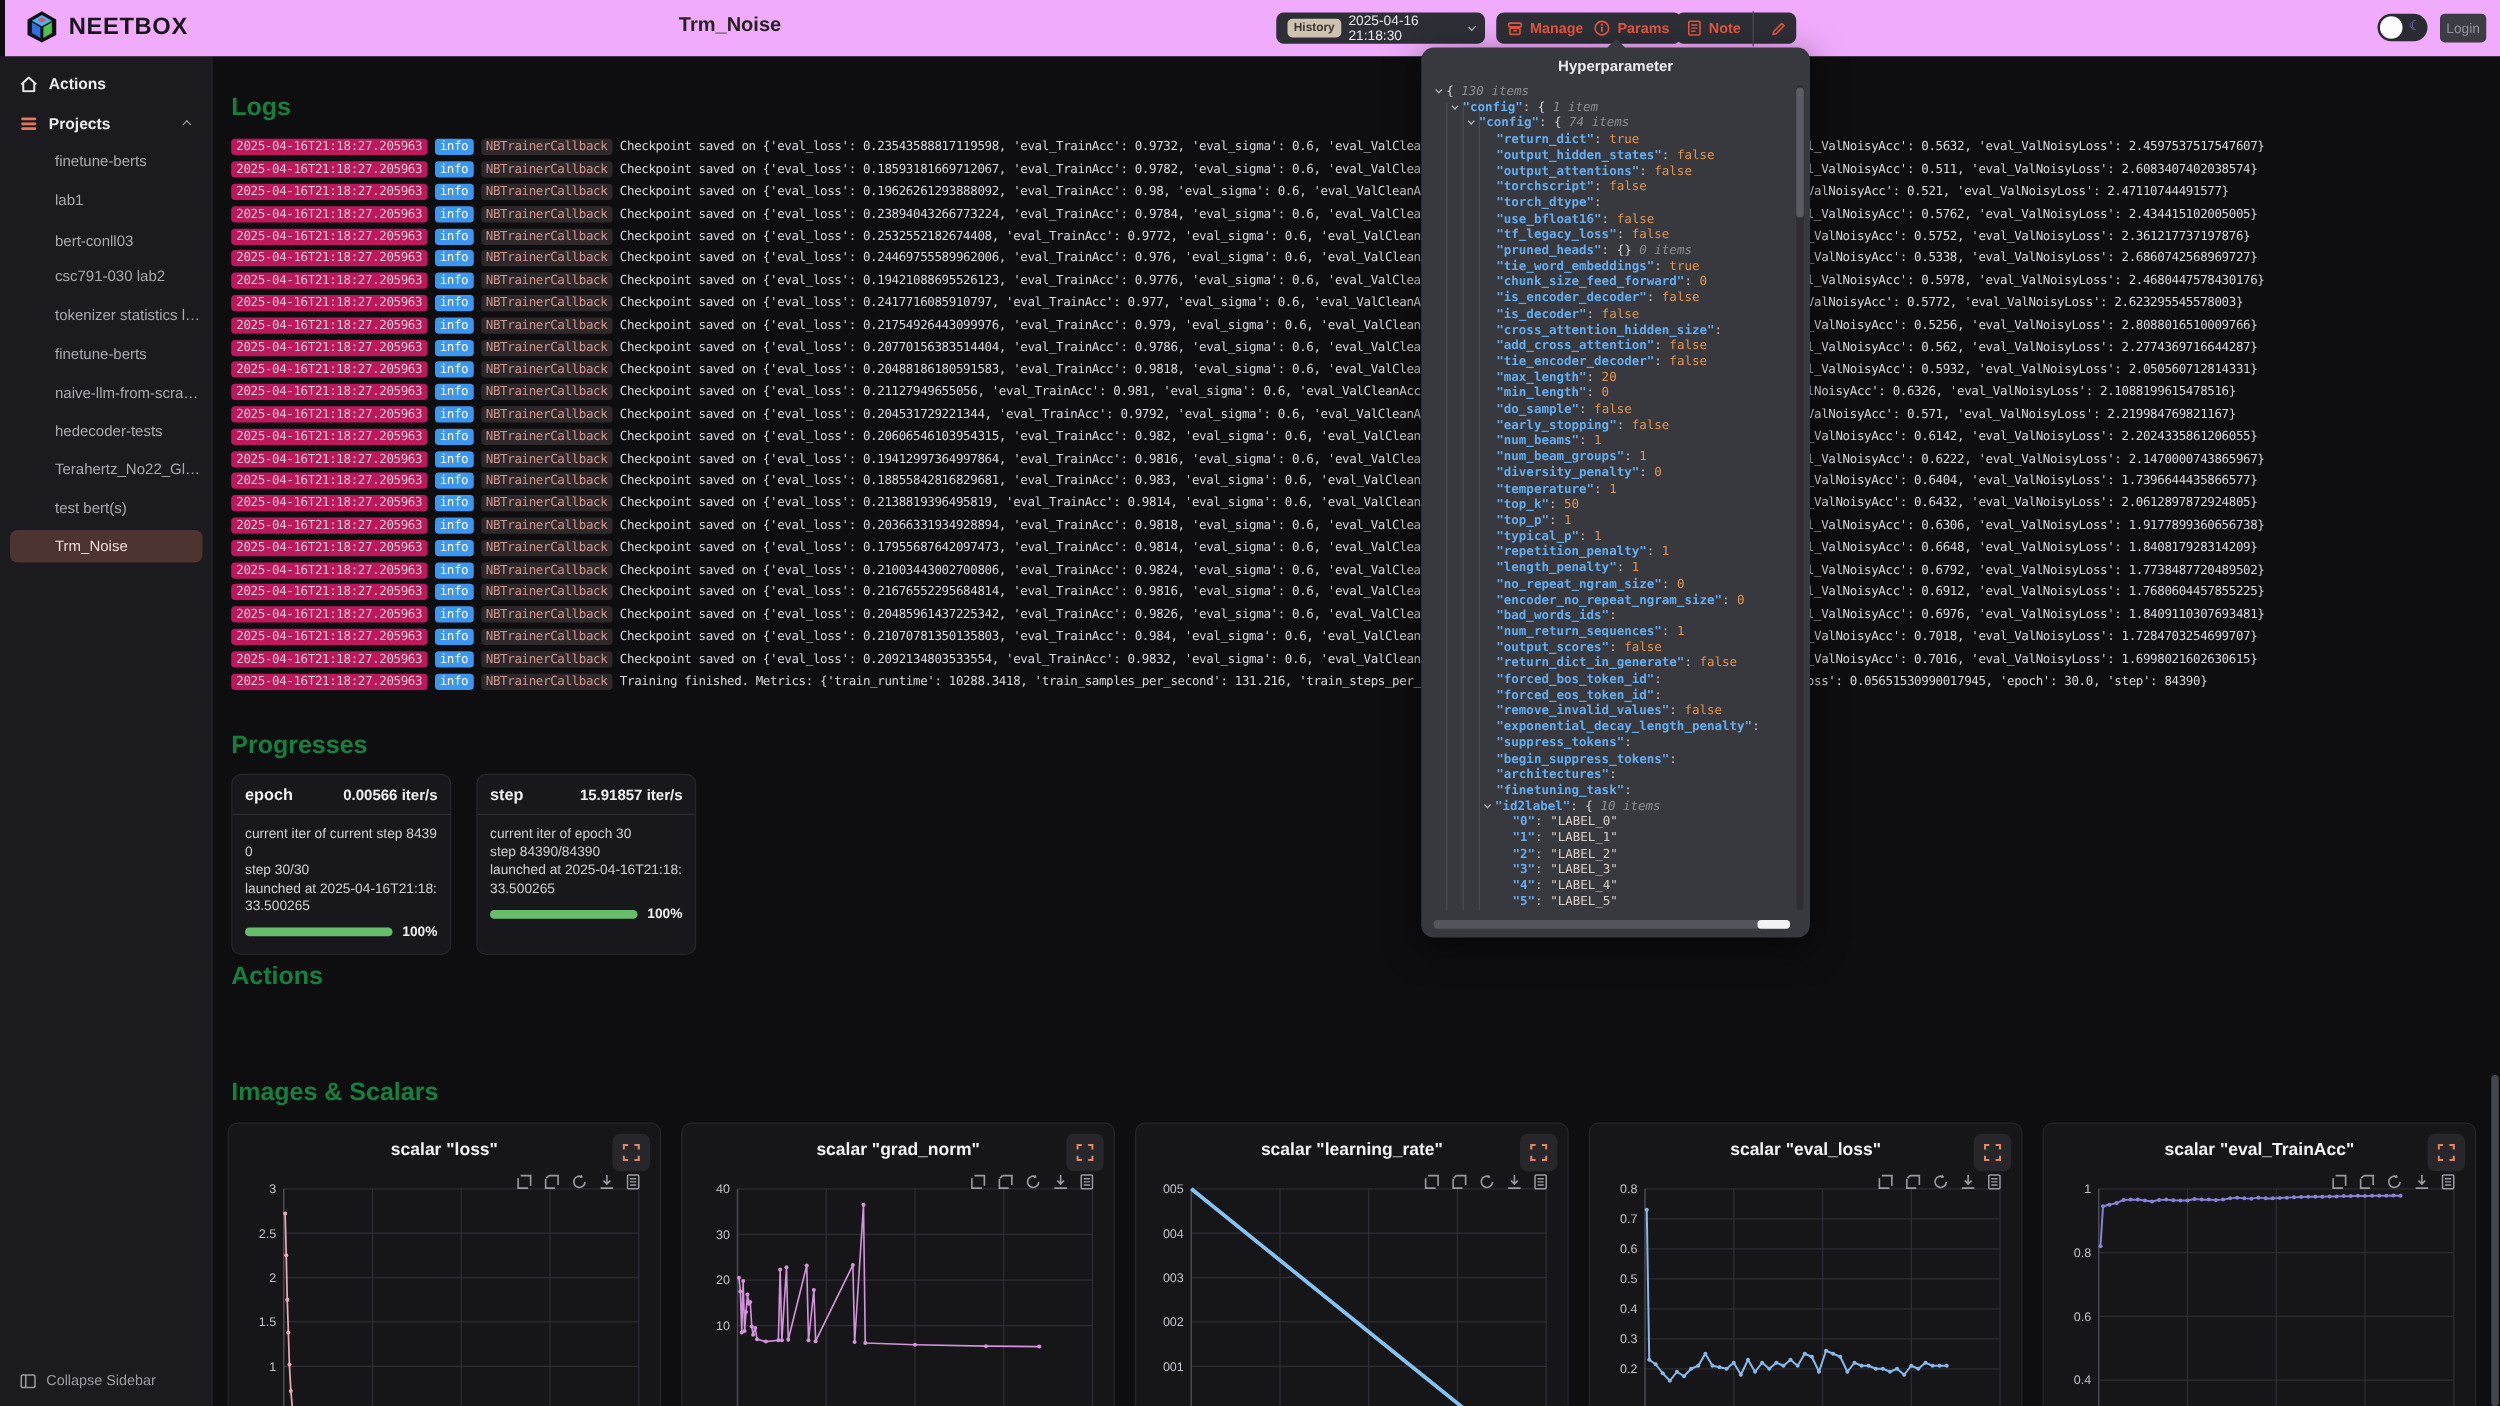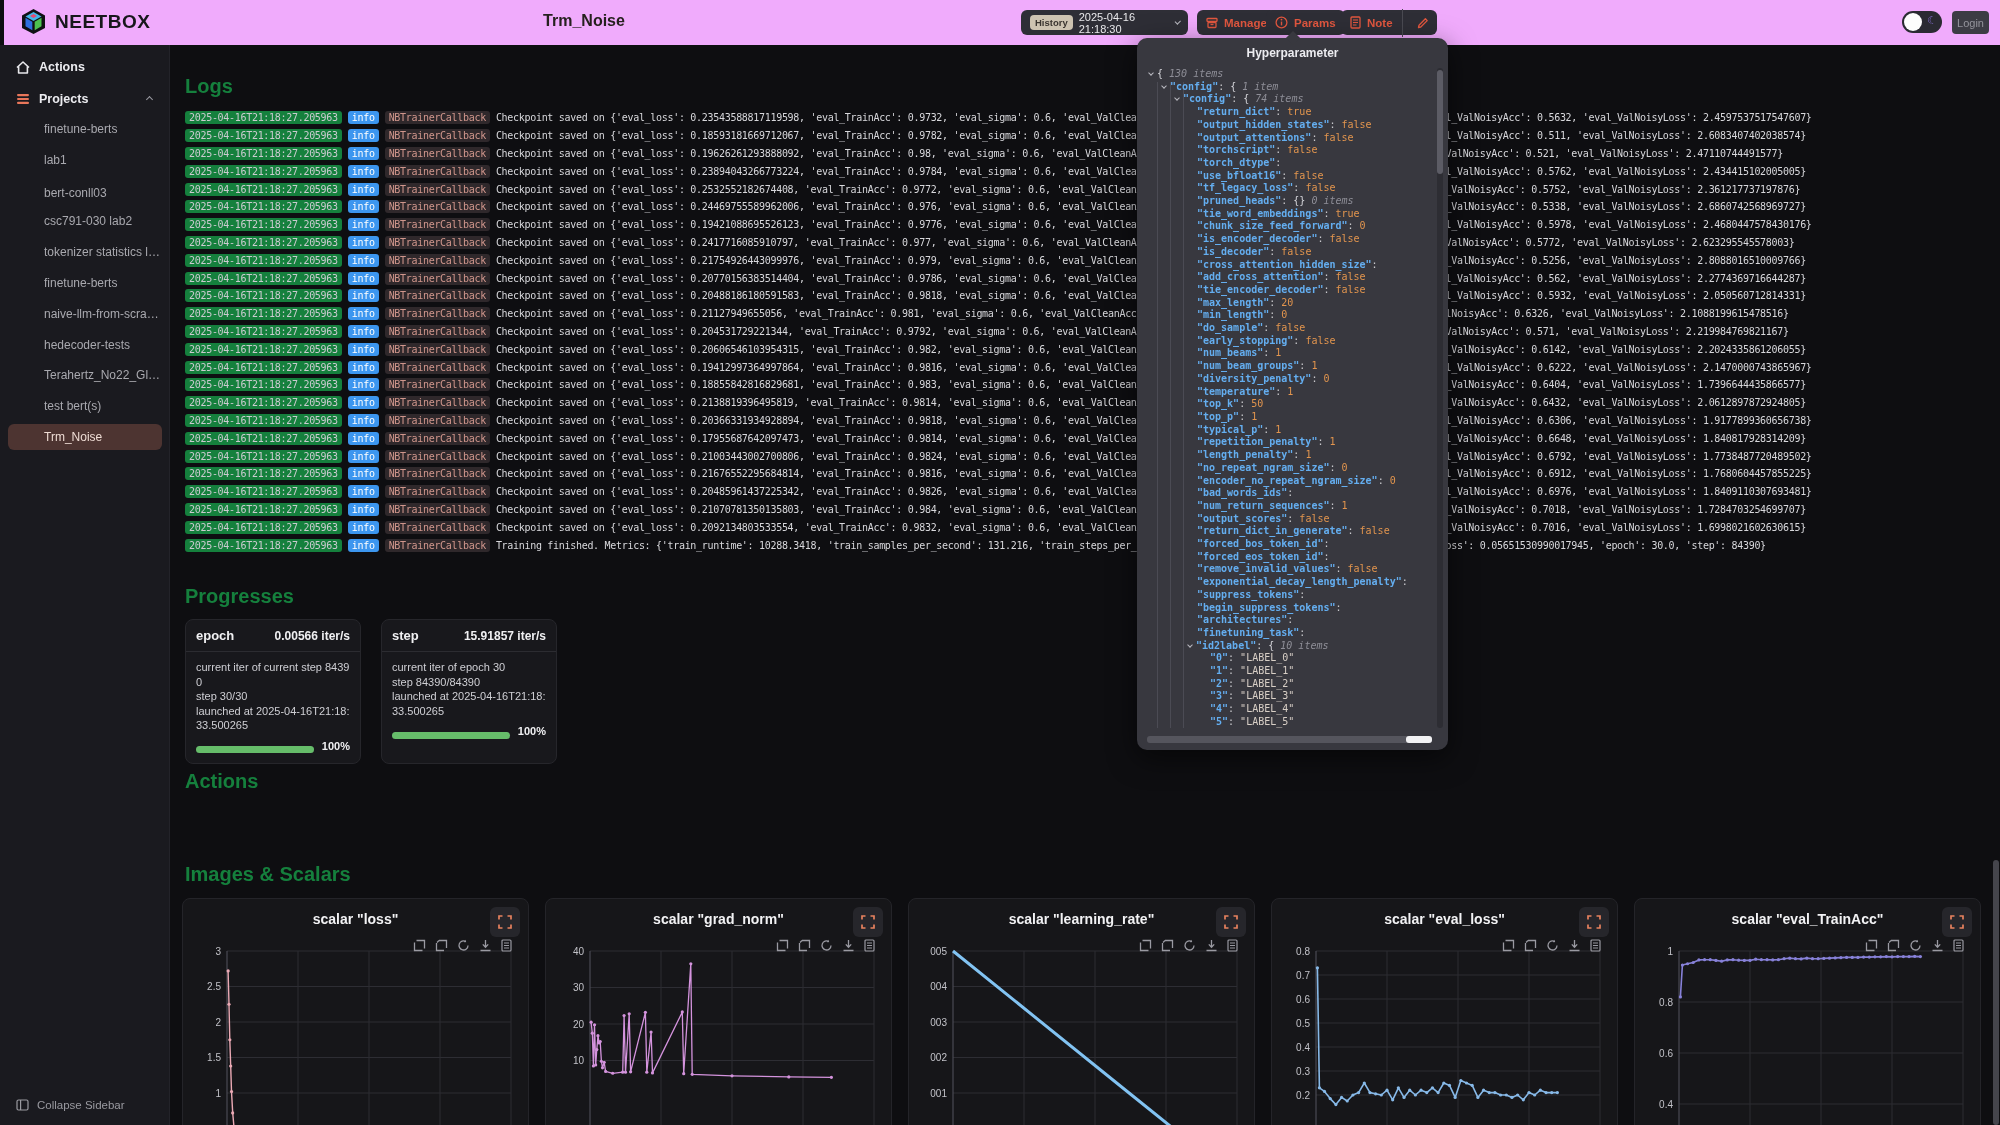--- a/index.html
+++ b/index.html
@@ -50,33 +50,33 @@
     color:#9a9aa0; font-size:11.5px; cursor:pointer; }
 
   
   .main { position:absolute; left:170px; top:45px; right:0; bottom:0; overflow:hidden; }
   .sec-title { position:absolute; left:15px; color:#15803d; font-size:20px; font-weight:700; }
 
   .log-list { position:absolute; left:15px; top:64px; right:10px; }
   .log-row { height:17.8px; display:flex; align-items:center; white-space:nowrap;
     font-size:10px; letter-spacing:-.3px; }
   .pill { border-radius:3px; padding:1px 4px; margin-right:6px; }
-  .ts-pill { background:#15803d; color:#cbcbd0; }
+  .ts-pill { background:#be185d; color:#cbcbd0; }
   .lvl-pill { background:#3c96ef; color:#fff; }
   .logger-pill { background:#2f282b; color:#d0968c; }
   .log-msg { color:#d8d8dc; }
 
   .prog-cards { position:absolute; left:15px; top:574px; display:flex; gap:20px; }
   .prog-card { width:176px; background:#18181c; border:1px solid #26262b; border-radius:8px; overflow:hidden; }
   .prog-head { display:flex; justify-content:space-between; align-items:center; padding:8px 10px;
     border-bottom:1px solid #2c2c31; }
   .prog-name { color:#f0f0f2; font-size:13px; font-weight:700; }
   .prog-rate { color:#f0f0f2; font-size:12px; font-weight:700; }
   .prog-body { padding:8px 10px 10px; color:#cfcfd4; font-size:11px; line-height:14.5px; word-break:break-all; }
-  .prog-bar-row { display:flex; align-items:flex-end; gap:8px; margin-top:6px; }
+  .prog-bar-row { display:flex; align-items:center; gap:8px; margin-top:6px; }
   .prog-track { flex:1; height:7px; border-radius:4px; background:#2a2a30; position:relative; }
   .prog-fill { position:absolute; left:0; top:0; bottom:0; border-radius:4px; background:#66bd6a; }
   .prog-pct { color:#f0f0f2; font-size:11px; font-weight:700; }
 
   .action-btns { position:absolute; left:15px; top:757px; display:flex; gap:13px; }
   .action-btn { background:#26262b; border-radius:6px; height:26px; padding:0 13px; display:flex;
     align-items:center; gap:8px; color:#ef8a70; font-size:12.5px; font-weight:700; cursor:pointer; }
 
   .chart-cards { position:absolute; left:12px; top:853px; display:flex; gap:16px; }
   .chart-card { width:347px; height:272px; background:#161619; border:1px solid #242429; border-radius:8px;

